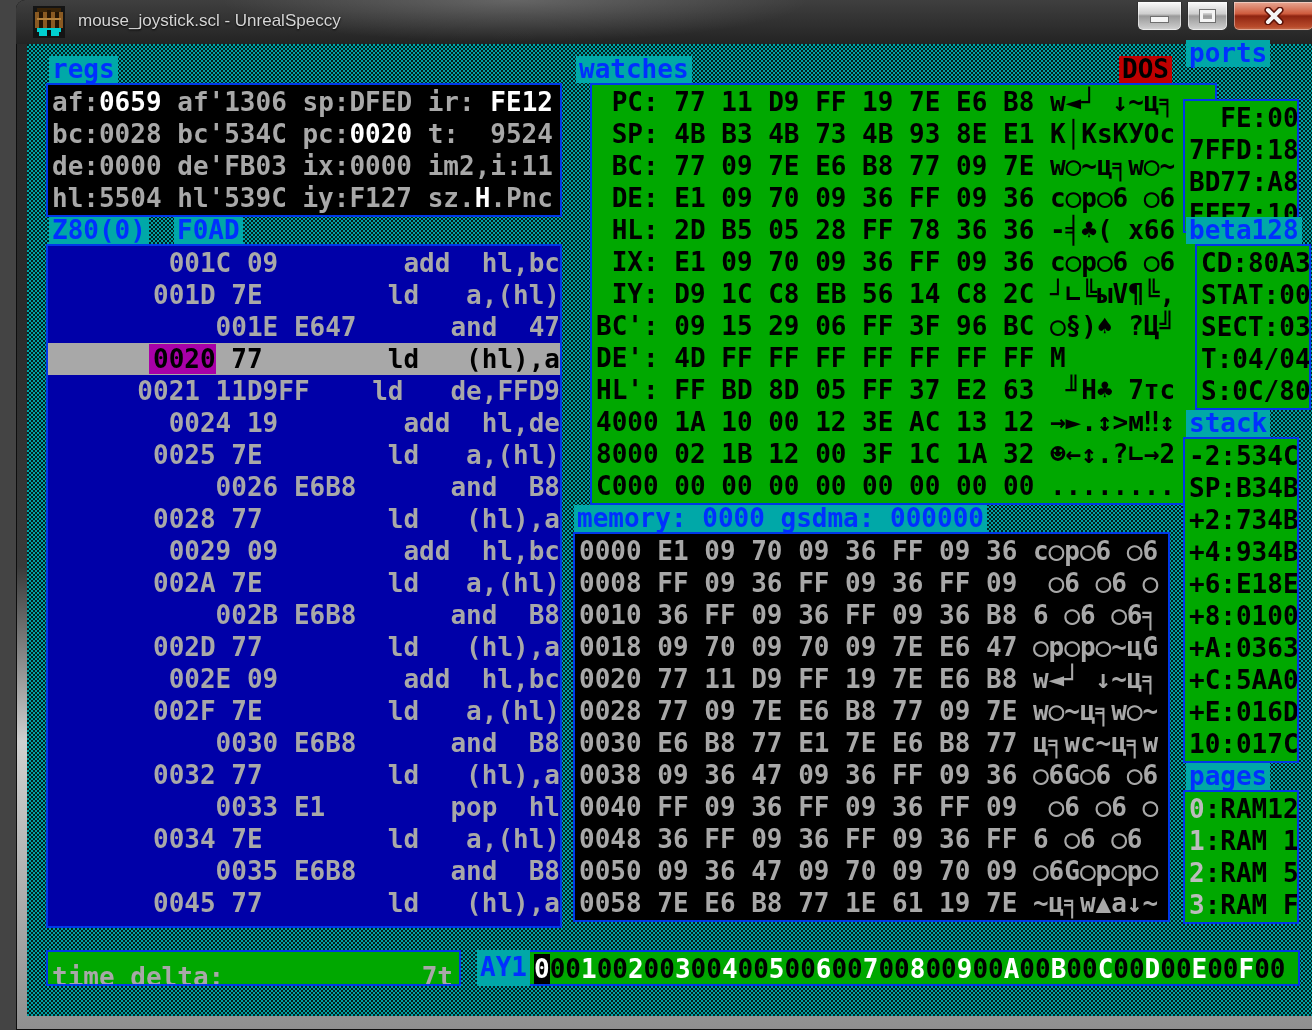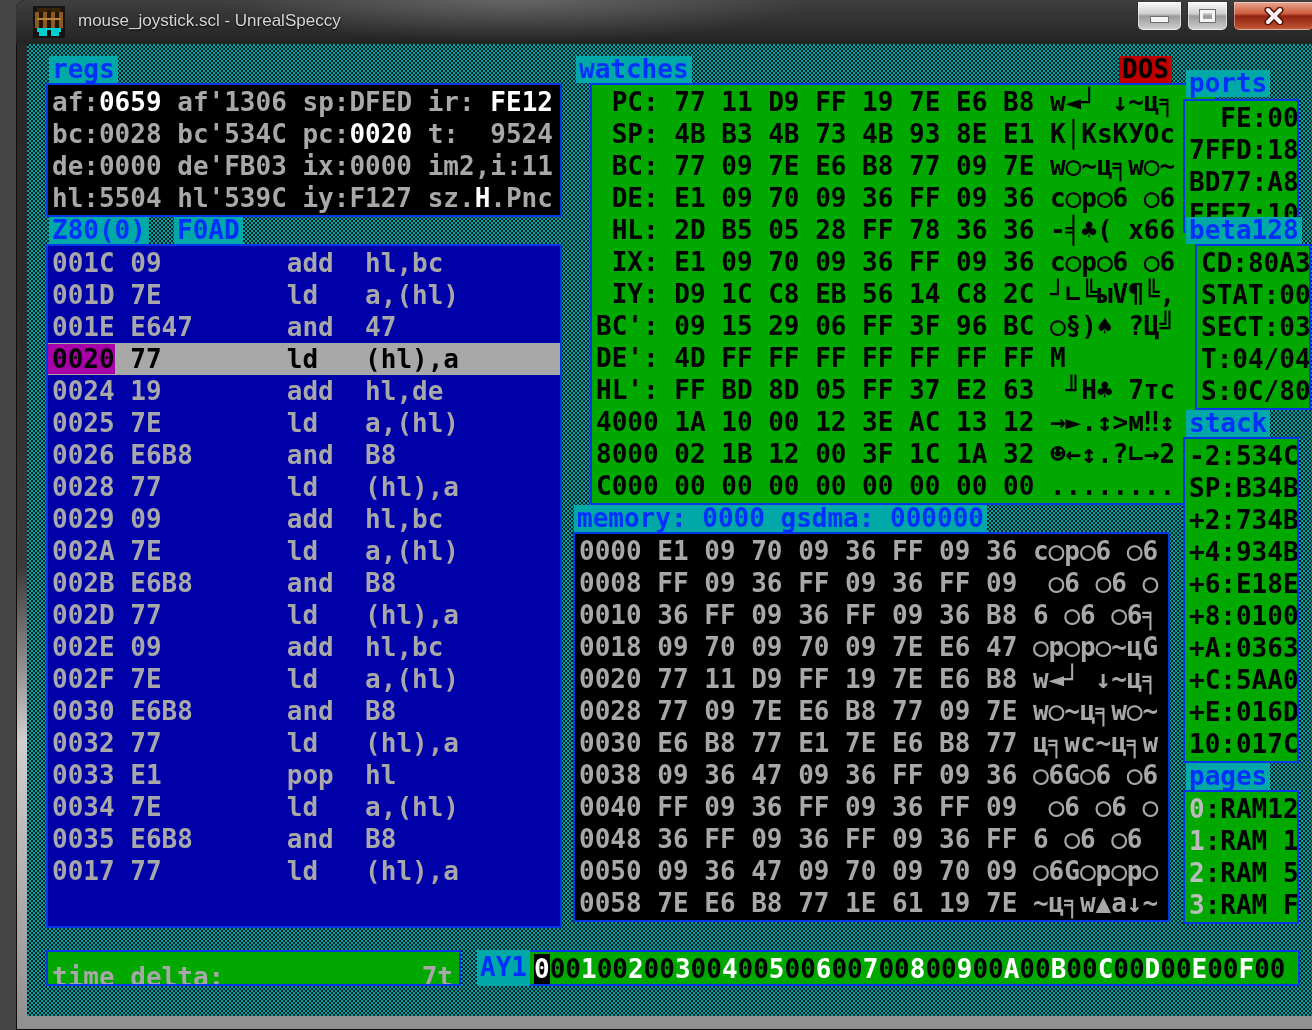--- a/index.html
+++ b/index.html
@@ -26,21 +26,21 @@
   .dbg,.plabel,.row{font-family:"DejaVu Sans Mono","DejaVu Sans",monospace;font-weight:bold;
     font-size:26px;white-space:pre;}
   .plabel{position:absolute;height:27px;line-height:27px;background:#00a8a8;color:#0030ff;padding:0 3px;z-index:3;}
   .plabel.red{background:#c00000;color:#000;}
   .panel{position:absolute;border:2px solid #0038e8;box-sizing:border-box;z-index:2;overflow:hidden;padding-top:1px;}
   .panel.black{background:#000;}
   .panel.blue{background:#0000a8;}
   .panel.green{background:#00a800;}
   .row{height:32px;line-height:32px;padding-left:4px;}
   .c-g{color:#a8a8a8;} .c-w{color:#ffffff;}
-  .blue .row{color:#a8a8a8;}
+  .blue .row{color:#a8a8a8;text-align:right;}
   .green .row{color:#000;}
   .black .row{color:#a8a8a8;}
   .row.hl{background:#a8a8a8;color:#000;}
   .row.hl .addr{background:#a800a8;box-shadow:-4px 0 0 #a800a8;}
   .pnum{color:#bcbcbc;}
   .tdrow{display:flex;justify-content:space-between;color:#a8a8a8;padding:8px 6px 0 4px;height:48px;line-height:32px;}
   .ayidx{color:#fff;} .ayval{color:#000;} .ayidx.sel{background:#000;}
 </style>
 </head>
 <body>
@@ -89,36 +89,37 @@
       <div class="row"><span class="c-g">hl:5504 hl'539C iy:F127 sz.</span><span class="c-w">H</span><span class="c-g">.Pnc</span></div>
     </div>
 
   <div class="plabel" style="left:33px;top:217px">Z80(0)</div>
   <div class="plabel" style="left:158px;top:217px">F0AD</div>
   <div class="panel blue" style="left:30px;top:244px;width:516px;height:684px">
       <div class="row"><span class="addr">001C</span><span> 09        add  hl,bc</span></div>
       <div class="row"><span class="addr">001D</span><span> 7E        ld   a,(hl)</span></div>
       <div class="row"><span class="addr">001E</span><span> E647      and  47</span></div>
       <div class="row hl"><span class="addr">0020</span><span> 77        ld   (hl),a</span></div>
+      <div class="row"><span class="addr">0021</span><span> 11D9FF    ld   de,FFD9</span></div>
       <div class="row"><span class="addr">0024</span><span> 19        add  hl,de</span></div>
       <div class="row"><span class="addr">0025</span><span> 7E        ld   a,(hl)</span></div>
       <div class="row"><span class="addr">0026</span><span> E6B8      and  B8</span></div>
       <div class="row"><span class="addr">0028</span><span> 77        ld   (hl),a</span></div>
       <div class="row"><span class="addr">0029</span><span> 09        add  hl,bc</span></div>
       <div class="row"><span class="addr">002A</span><span> 7E        ld   a,(hl)</span></div>
       <div class="row"><span class="addr">002B</span><span> E6B8      and  B8</span></div>
       <div class="row"><span class="addr">002D</span><span> 77        ld   (hl),a</span></div>
       <div class="row"><span class="addr">002E</span><span> 09        add  hl,bc</span></div>
       <div class="row"><span class="addr">002F</span><span> 7E        ld   a,(hl)</span></div>
       <div class="row"><span class="addr">0030</span><span> E6B8      and  B8</span></div>
       <div class="row"><span class="addr">0032</span><span> 77        ld   (hl),a</span></div>
       <div class="row"><span class="addr">0033</span><span> E1        pop  hl</span></div>
       <div class="row"><span class="addr">0034</span><span> 7E        ld   a,(hl)</span></div>
       <div class="row"><span class="addr">0035</span><span> E6B8      and  B8</span></div>
-      <div class="row"><span class="addr">0017</span><span> 77        ld   (hl),a</span></div>
+      <div class="row"><span class="addr">0045</span><span> 77        ld   (hl),a</span></div>
     </div>
 
   <div class="plabel" style="left:560px;top:56px">watches</div>
   <div class="plabel red" style="left:1103px;top:56px">DOS</div>
   <div class="panel green" style="left:574px;top:83px;width:627px;height:422px">
       <div class="row"> PC: 77 11 D9 FF 19 7E E6 B8 w◄┘ ↓~ц╕</div>
       <div class="row"> SP: 4B B3 4B 73 4B 93 8E E1 K│KsКУОс</div>
       <div class="row"> BC: 77 09 7E E6 B8 77 09 7E w○~ц╕w○~</div>
       <div class="row"> DE: E1 09 70 09 36 FF 09 36 с○p○6 ○6</div>
       <div class="row"> HL: 2D B5 05 28 FF 78 36 36 -╡♣( x66</div>
@@ -141,21 +142,21 @@
       <div class="row">0020 77 11 D9 FF 19 7E E6 B8 w◄┘ ↓~ц╕</div>
       <div class="row">0028 77 09 7E E6 B8 77 09 7E w○~ц╕w○~</div>
       <div class="row">0030 E6 B8 77 E1 7E E6 B8 77 ц╕wс~ц╕w</div>
       <div class="row">0038 09 36 47 09 36 FF 09 36 ○6G○6 ○6</div>
       <div class="row">0040 FF 09 36 FF 09 36 FF 09  ○6 ○6 ○</div>
       <div class="row">0048 36 FF 09 36 FF 09 36 FF 6 ○6 ○6 </div>
       <div class="row">0050 09 36 47 09 70 09 70 09 ○6G○p○p○</div>
       <div class="row">0058 7E E6 B8 77 1E 61 19 7E ~ц╕w▲a↓~</div>
     </div>
 
-  <div class="plabel" style="left:1170px;top:70px">ports</div>
+  <div class="plabel" style="left:1170px;top:40px">ports</div>
   <div class="panel green" style="left:1167px;top:99px;width:116px;height:134px">
       <div class="row">  FE:00</div>
       <div class="row">7FFD:18</div>
       <div class="row">BD77:A8</div>
       <div class="row">EFF7:10</div>
     </div>
 
   <div class="plabel" style="left:1170px;top:217px">beta128</div>
   <div class="panel green" style="left:1179px;top:244px;width:116px;height:166px">
       <div class="row">CD:80A3</div>

